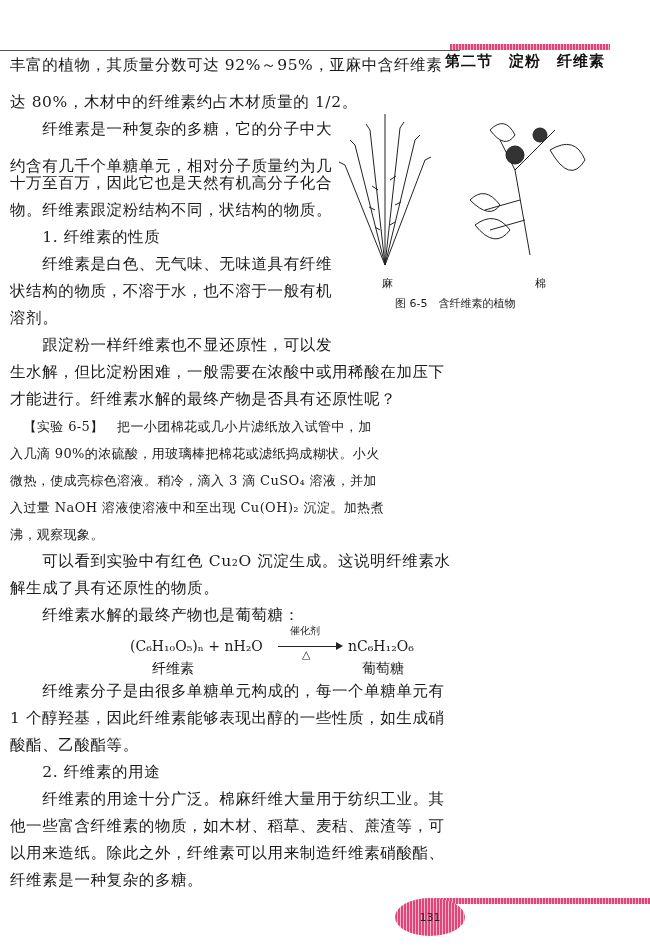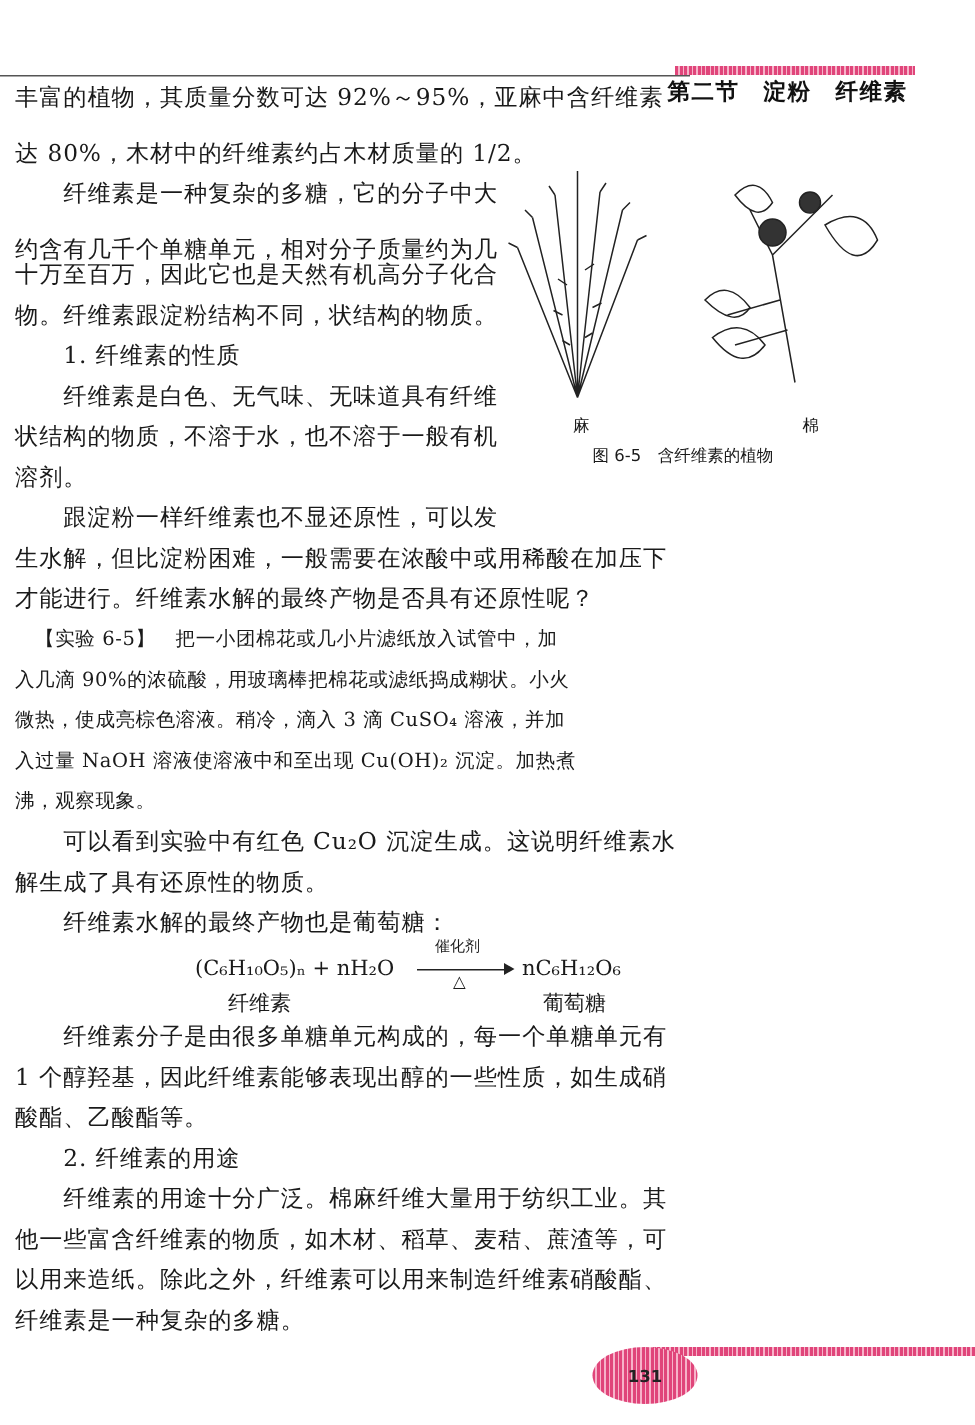--- a/index.html
+++ b/index.html
@@ -7,21 +7,21 @@
   .header{position:absolute;left:0;top:0;width:650px;height:52px;}
   .header-title{position:absolute;right:45px;top:16px;font-family:"DejaVu Sans","Liberation Sans",sans-serif;font-weight:bold;font-size:15px;letter-spacing:1px;color:#111;white-space:pre;margin-top:36px;}
   .header-rule{position:absolute;left:0;top:50px;width:460px;height:1px;background:#555;}
   .header-band{position:absolute;left:450px;top:44px;width:160px;height:6px;background:repeating-linear-gradient(90deg,#e0457a 0 2px,#f6b3c9 2px 3px);}
   .line{position:absolute;left:10px;font-size:15.5px;line-height:27px;white-space:nowrap;letter-spacing:0.6px;}
   .small{font-size:13px;letter-spacing:0.4px;}
   .figure{position:absolute;left:330px;top:100px;width:280px;height:210px;}
   .fig-label{position:absolute;font-size:11px;font-family:"DejaVu Sans","Liberation Sans",sans-serif;}
   .eq-under{position:absolute;font-size:14px;font-family:"DejaVu Sans","Liberation Sans",sans-serif;}
   .footer-band{position:absolute;left:435px;top:898px;width:215px;height:6px;background:repeating-linear-gradient(90deg,#e0457a 0 2px,#f6b3c9 2px 3px);}
-  .page-badge{position:absolute;left:395px;top:898px;width:70px;height:38px;border-radius:50%;background:repeating-linear-gradient(90deg,#e0457a 0 2px,#f6b3c9 2px 3px);display:flex;align-items:center;justify-content:center;font-size:11px;font-family:"DejaVu Sans","Liberation Sans",sans-serif;color:#222;font-weight:bold;}
+  .page-badge{position:absolute;left:395px;top:898px;width:70px;height:38px;border-radius:50%;background:repeating-linear-gradient(90deg,#e0457a 0 2px,#f6b3c9 2px 3px);display:flex;align-items:center;justify-content:center;font-size:11px;font-family:"DejaVu Sans","Liberation Sans",sans-serif;color:#222;}
 </style>
 </head>
 <body>
 
 <div class="header">
   <div class="header-title">第二节　淀粉　纤维素</div>
   <div class="header-band"></div>
   <div class="header-rule"></div>
 </div>
 

